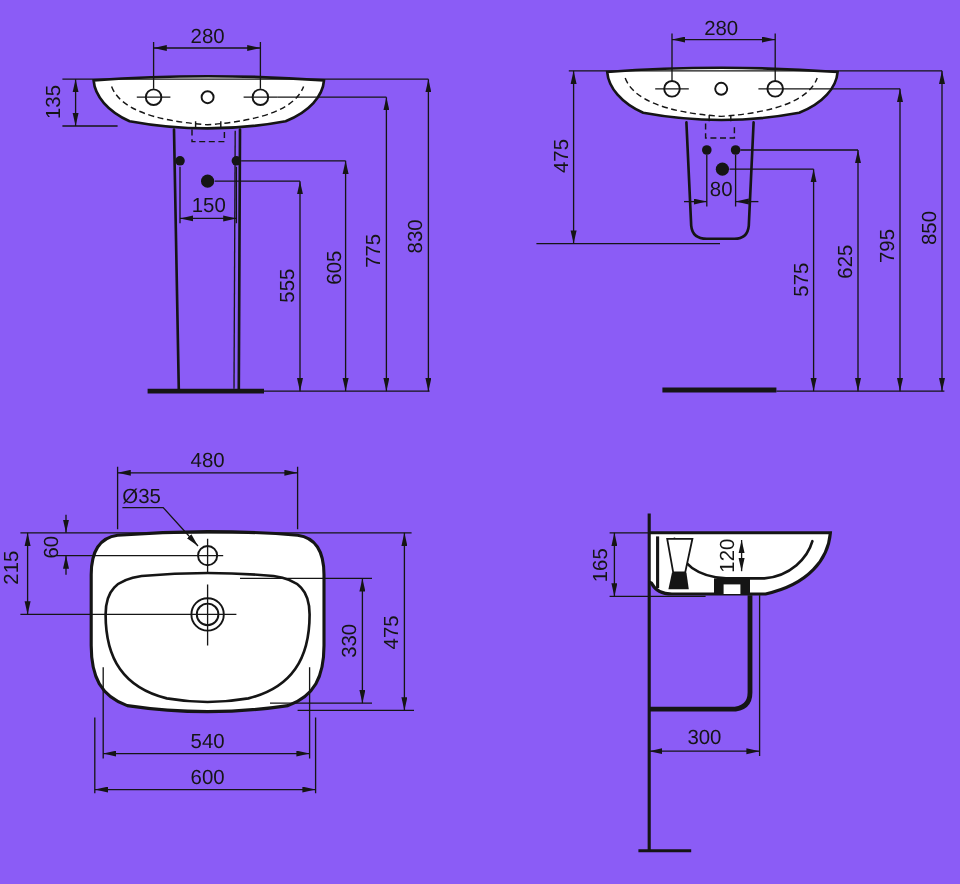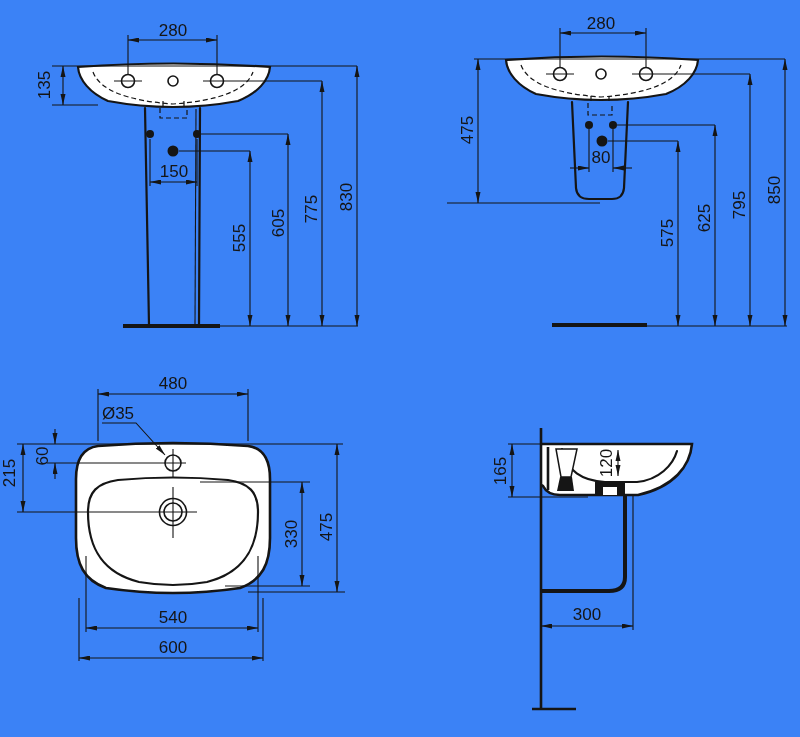--- a/index.html
+++ b/index.html
@@ -1,16 +1,16 @@
 <!DOCTYPE html>
 <html><head>
 <meta charset="utf-8">
 <style>
   html,body{margin:0;padding:0;background:#fff;}
-  .stage{width:800px;height:737px;background:#3b82f6;position:relative;overflow:hidden;}
+  .stage{width:800px;height:737px;background:#8b5cf6;position:relative;overflow:hidden;}
   svg{display:block;}
   .ol{stroke:#151515;stroke-width:2.2;fill:none;stroke-linecap:round;}
   .olw{stroke:#151515;stroke-width:2.2;fill:#fff;}
   .ol3w{stroke:#151515;stroke-width:2.6;fill:#fff;}
   .thin{stroke:#151515;stroke-width:1.1;fill:none;}
   .dash{stroke:#151515;stroke-width:1.2;fill:none;stroke-dasharray:5 3;}
   .thick{stroke:#151515;stroke-width:4;fill:none;}
   .wall{stroke:#151515;stroke-width:2.6;fill:none;}
   .dot{fill:#151515;stroke:none;}
   .hole{stroke:#151515;stroke-width:1.6;fill:#fff;}

